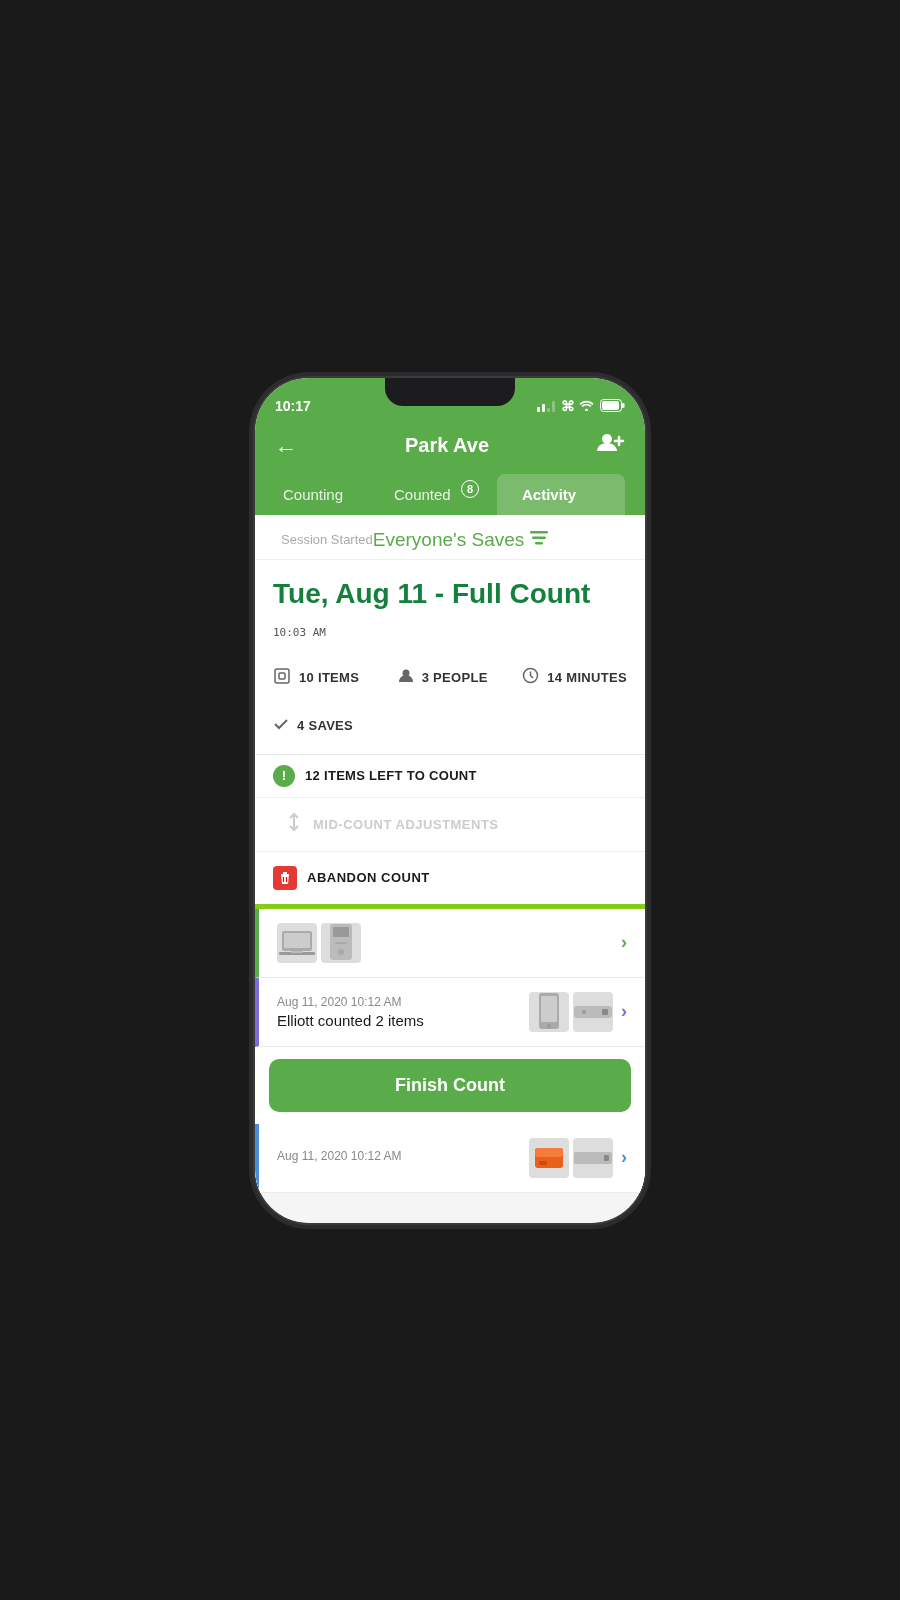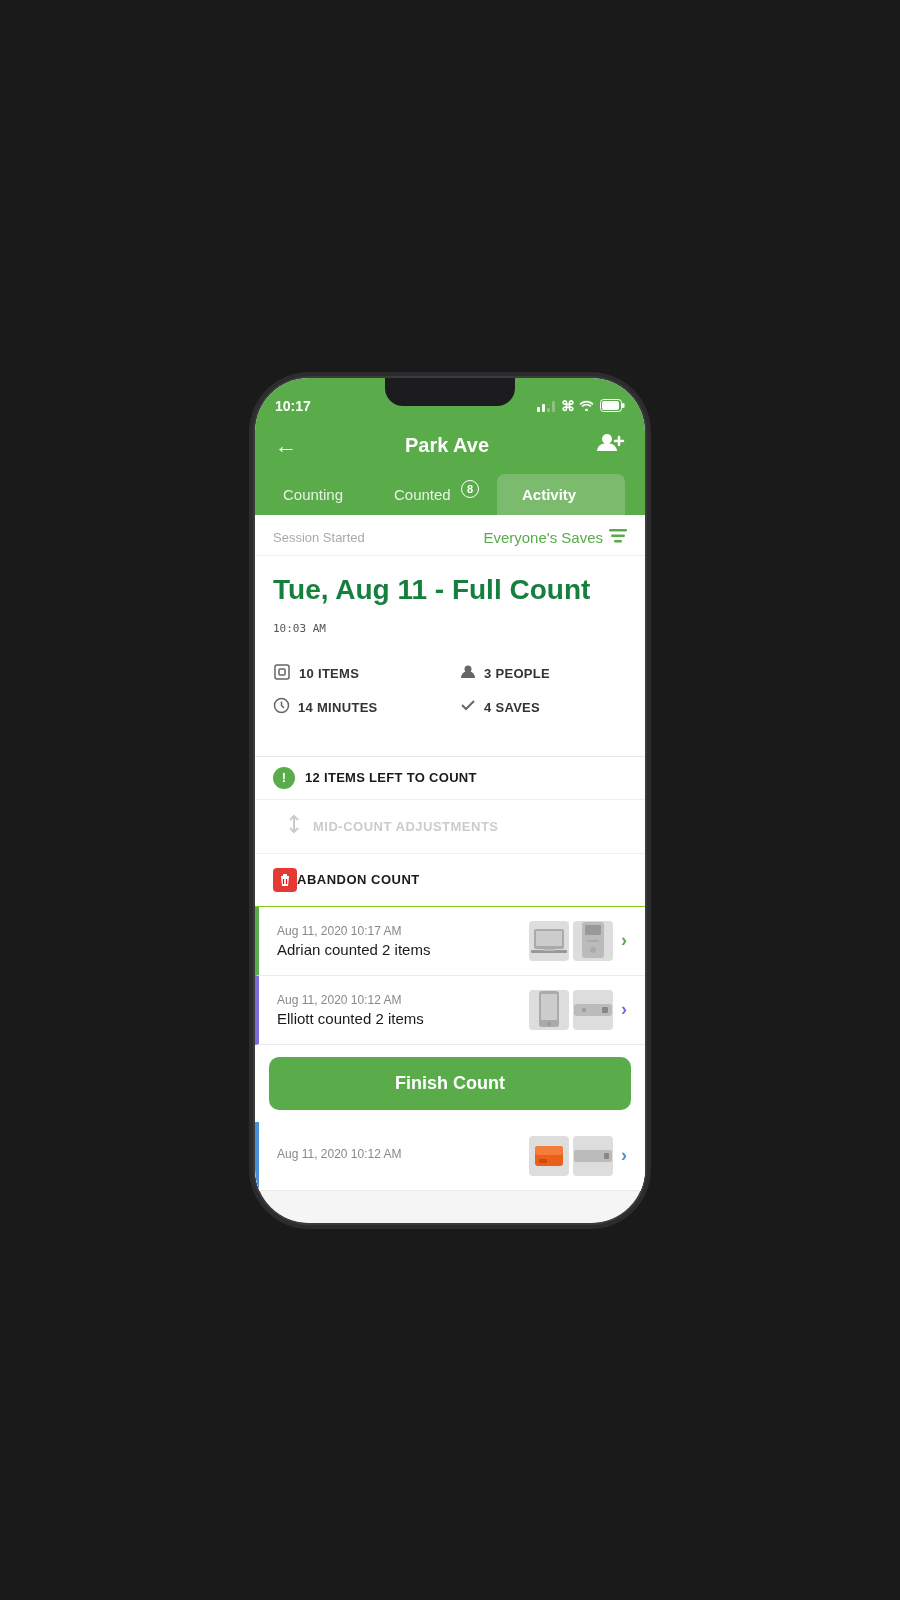--- a/index.html
+++ b/index.html
@@ -136,35 +136,34 @@
     }
     
     .content {
       background: white;
       flex: 1;
       overflow-y: auto;
     }
     
     .session-header {
       display: flex;
-      justify-content: space-between;
-      align-items: center;
-      padding: 14px 18px 8px;
+      align-items: center;
+      padding: 14px 26px 8px;
       border-bottom: 1px solid #f0f0f0;
     }
     .session-label {
       color: #aaa;
       font-size: 13px;
     }
     .filter-row {
       display: flex;
       align-items: center;
       gap: 6px;
       color: #5aab4a;
-      font-size: 15px;
+      font-size: 19px;
       cursor: pointer;
     }
     .filter-icon {
       color: #5aab4a;
       font-size: 16px;
     }
     
     .session-info {
       padding: 18px 18px 10px;
       border-bottom: 1px solid #e8e8e8;
@@ -176,23 +175,23 @@
       margin-bottom: 16px;
     }
     .session-time {
       font-size: 11px;
       color: #555;
       font-family: monospace;
       margin-bottom: 28px;
     }
     .stats-grid {
       display: grid;
-      grid-template-columns: 1fr 1fr;
-      gap: 12px 20px;
-      margin-bottom: 28px;
+      grid-template-columns: 1fr 1fr 1fr;
+      gap: 27px 20px;
+      margin-bottom: 8px;
     }
     .stat-item {
       display: flex;
       align-items: center;
       gap: 8px;
       font-size: 13px;
       font-weight: 600;
       color: #333;
       text-transform: uppercase;
       letter-spacing: 0.3px;
@@ -244,23 +243,24 @@
       font-size: 13px;
       font-weight: 600;
       color: #ccc;
       text-transform: uppercase;
       letter-spacing: 0.5px;
     }
     
     .abandon-count {
       display: flex;
       align-items: center;
+      gap: 10px;
       padding: 14px 18px;
       cursor: pointer;
-      border-bottom: 1px solid #84cc16;
+      border-bottom: 5px solid #84cc16;
     }
     .trash-icon-wrap {
       width: 24px;
       height: 24px;
       background: #e53935;
       border-radius: 4px;
       display: flex;
       align-items: center;
       justify-content: center;
       color: white;
@@ -488,24 +488,20 @@
             <path d="M1 4h12M5 4V2h4v2M3 4l1 10h6l1-10"></path>
             <path d="M5.5 7v5M8.5 7v5" stroke="red" stroke-width="1.2"></path>
           </svg>
         </div>
         <span class="abandon-text">ABANDON COUNT</span>
       </div>
 
       <div class="activity-section">
 
         <div class="activity-item green-accent">
-          <div class="activity-meta">
-            <div class="activity-date">Aug 11, 2020 10:17 AM</div>
-            <div class="activity-desc">Adrian counted 2 items</div>
-          </div>
           <div class="activity-images">
 
             <div class="product-thumb">
               <svg width="36" height="28" viewBox="0 0 36 28">
                 <rect x="3" y="2" width="30" height="20" rx="2" fill="#aaa"></rect>
                 <rect x="5" y="4" width="26" height="15" fill="#ccc"></rect>
                 <rect x="0" y="23" width="36" height="3" rx="1" fill="#999"></rect>
                 <rect x="12" y="22" width="12" height="2" rx="1" fill="#bbb"></rect>
               </svg>
             </div>

